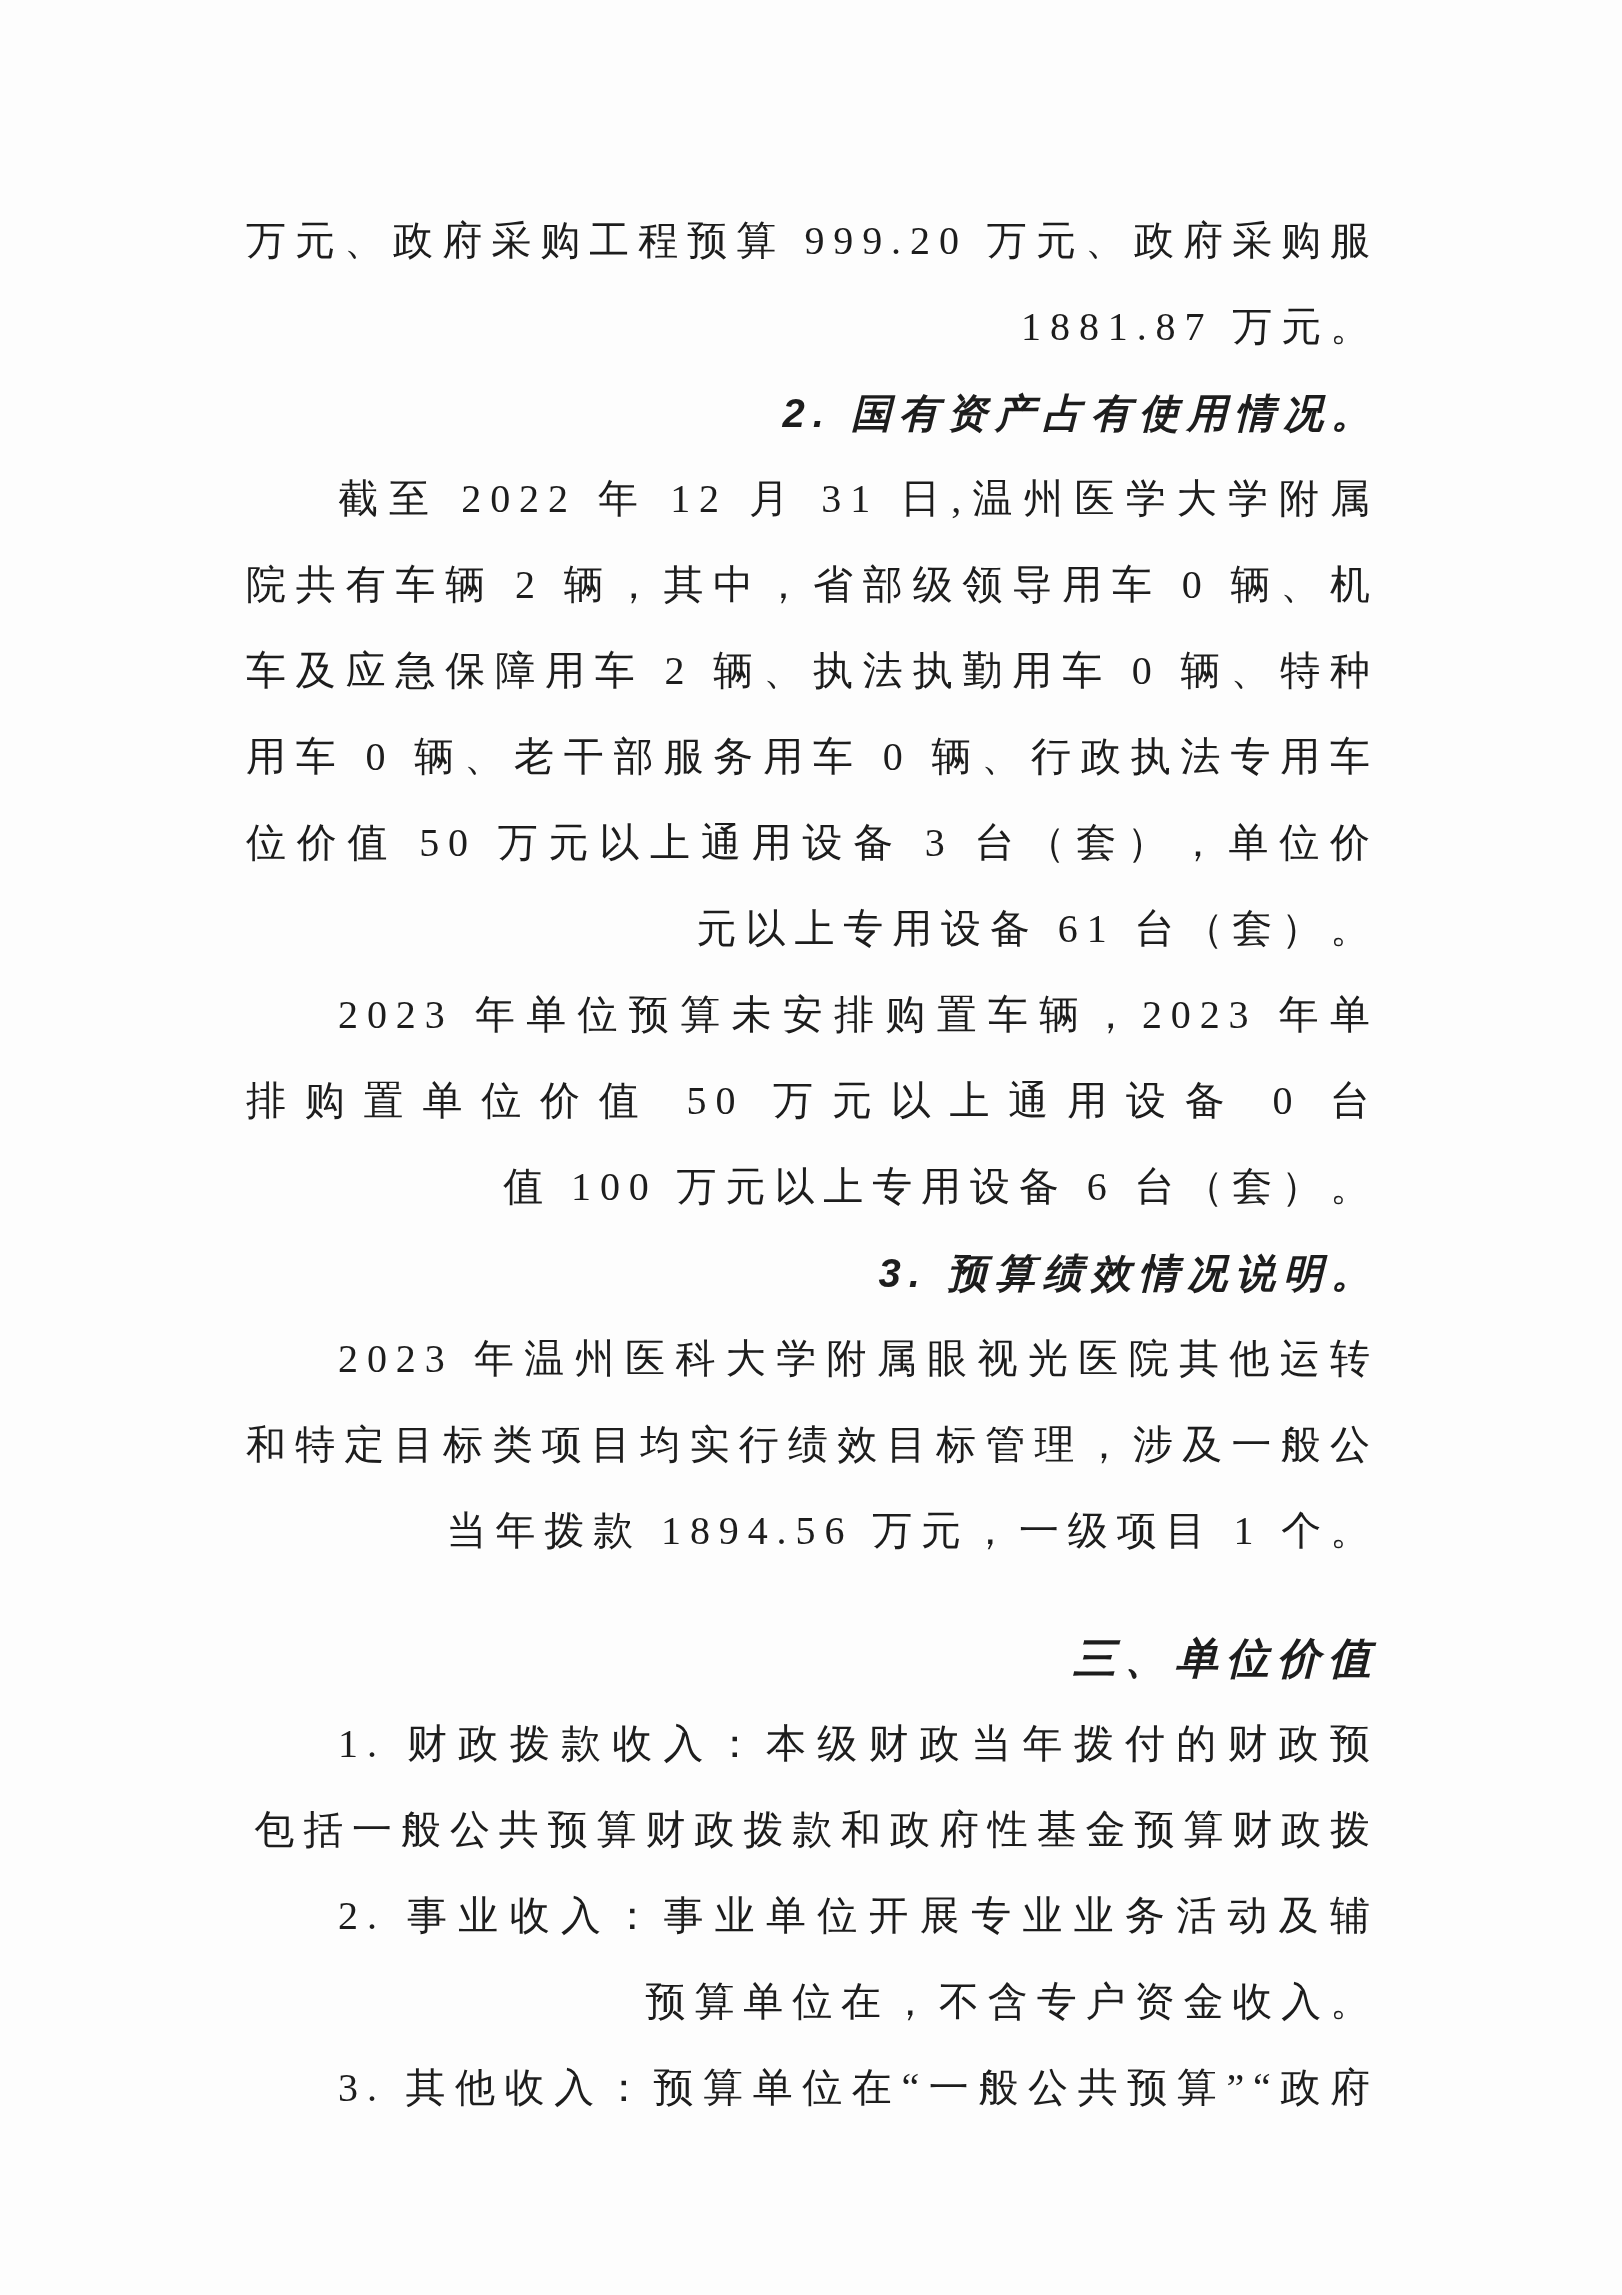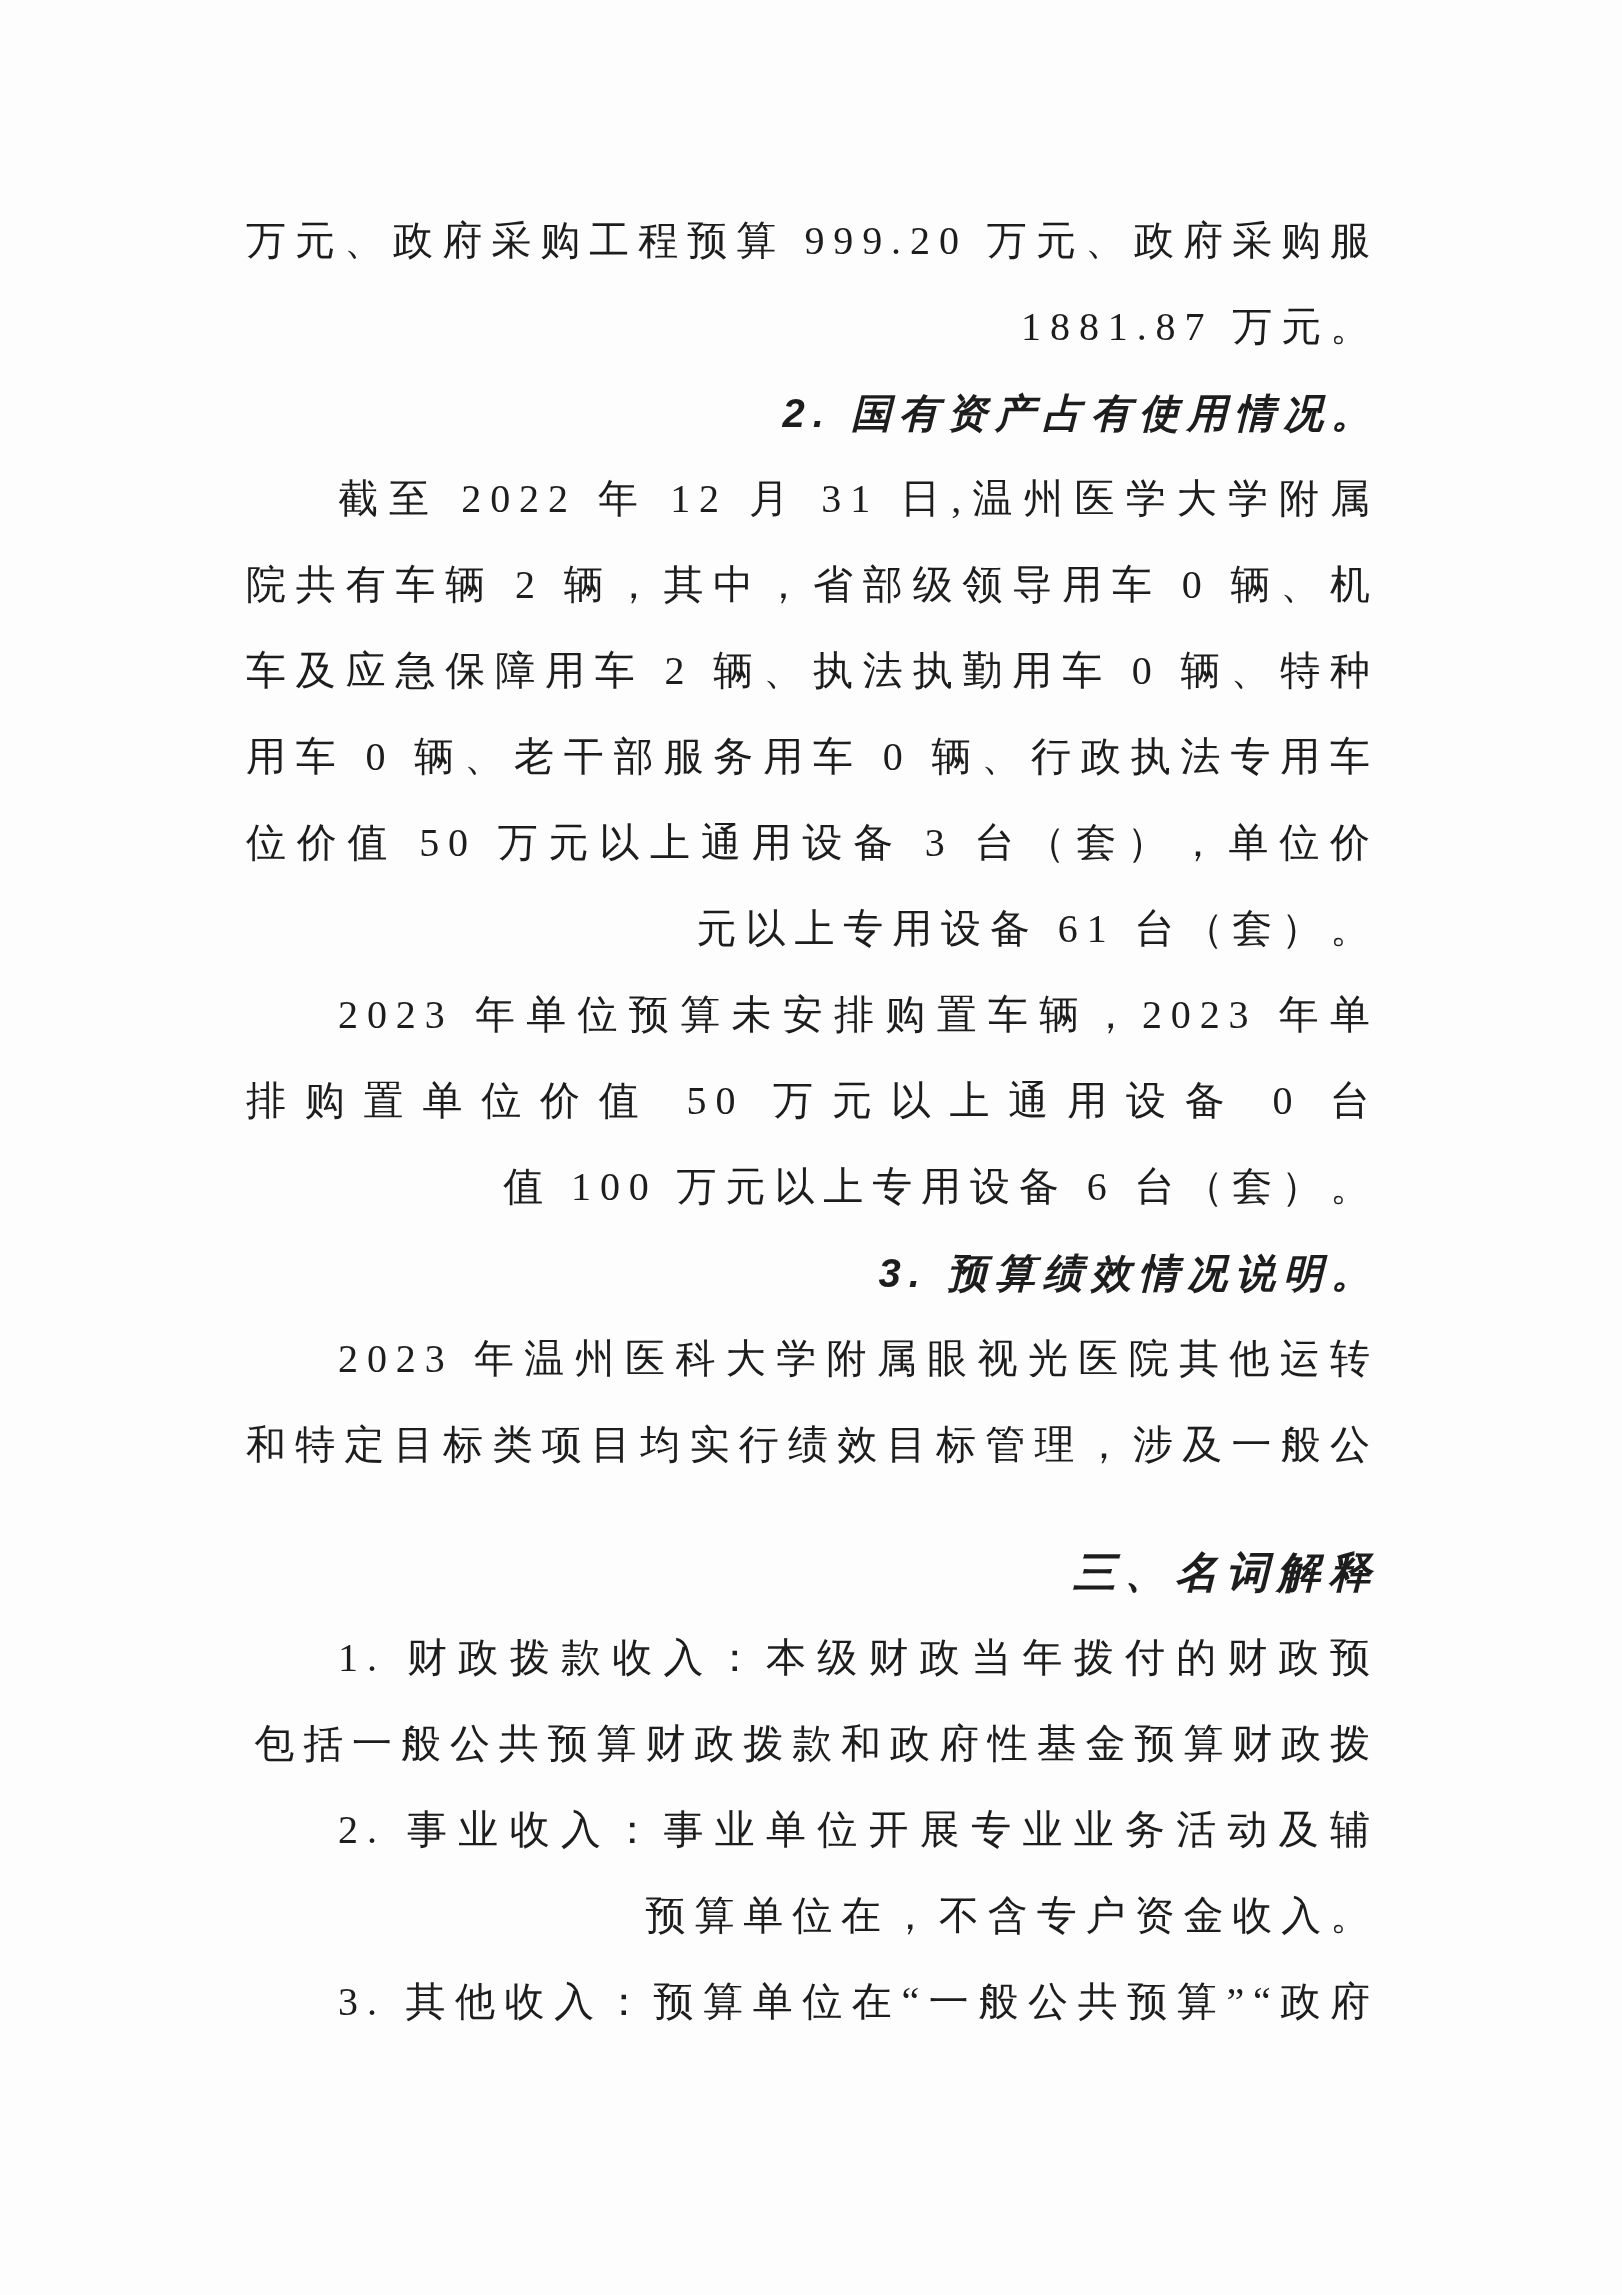--- a/index.html
+++ b/index.html
@@ -63,20 +63,21 @@
   <div class="line full">车及应急保障用车 2 辆、执法执勤用车 0 辆、特种专业技术</div>
   <div class="line full">用车 0 辆、老干部服务用车 0 辆、行政执法专用车 0 辆。单</div>
   <div class="line full">位价值 50 万元以上通用设备 3 台（套），单位价值 100 万</div>
   <div class="line">元以上专用设备 61 台（套）。</div>
   <div class="line full indent">2023 年单位预算未安排购置车辆，2023 年单位预算安</div>
   <div class="line full">排购置单位价值 50 万元以上通用设备 0 台（套），单位价</div>
   <div class="line">值 100 万元以上专用设备 6 台（套）。</div>
   <div class="line head indent">3. 预算绩效情况说明。</div>
   <div class="line full indent">2023 年温州医科大学附属眼视光医院其他运转类项目</div>
   <div class="line full">和特定目标类项目均实行绩效目标管理，涉及一般公共预算</div>
-  <div class="line head h2 indent gap">三、名词解释</div>
+  <div class="line">当年拨款 1894.56 万元，一级项目 1 个。</div>
+  <div class="line head h2 indent gap">三、单位价值</div>
   <div class="line full indent">1. 财政拨款收入：本级财政当年拨付的财政预算资金，</div>
   <div class="line">包括一般公共预算财政拨款和政府性基金预算财政拨款。</div>
   <div class="line full indent">2. 事业收入：事业单位开展专业业务活动及辅助活动所</div>
   <div class="line">预算单位在，不含专户资金收入。</div>
   <div class="line full indent">3. 其他收入：预算单位在“一般公共预算”“政府性基</div>
 </div>
 
 
 </body></html>

